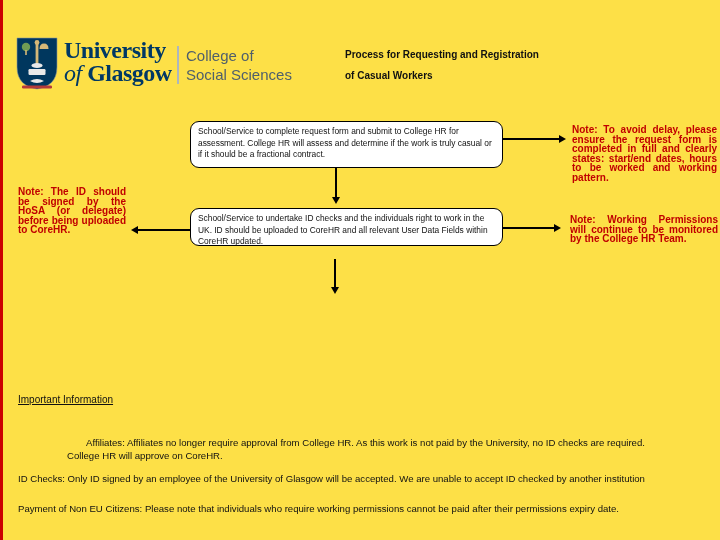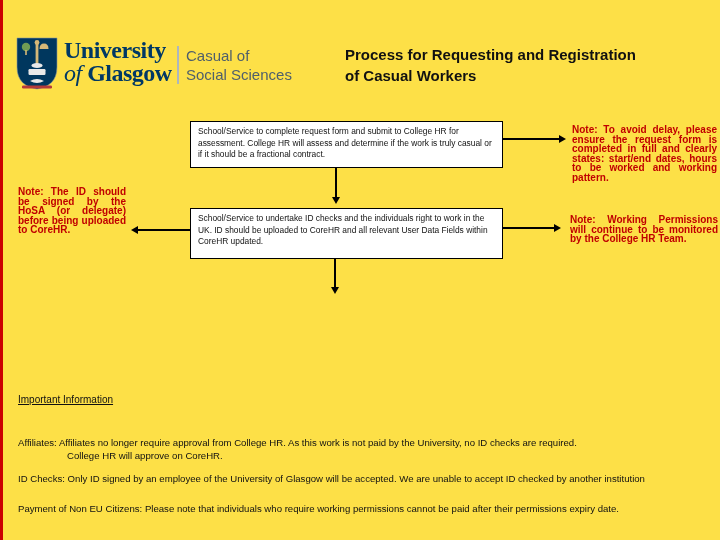--- a/index.html
+++ b/index.html
@@ -14,49 +14,49 @@
   .crest{position:absolute;left:16px;top:37px;width:42px;height:53px;}
   .wordmark{position:absolute;left:64px;top:39px;color:#003865;
     font-family:"Liberation Serif", serif;font-size:24px;line-height:23px;font-weight:600;letter-spacing:-0.5px;}
   .wordmark .of{font-style:italic;font-weight:500;}
   .logo-divider{position:absolute;left:177px;top:46px;width:2px;height:38px;background:#aeb6bd;}
   .college{position:absolute;left:186px;top:46px;color:#4f5f6b;
     font-size:15px;line-height:19px;font-weight:500;}
 
   
   .title{position:absolute;left:345px;top:44px;width:340px;color:#111;
-    font-size:15px;line-height:21px;font-weight:bold;}
+    font-size:10px;line-height:21px;font-weight:bold;}
 
   
   .flowbox{position:absolute;left:190px;width:313px;border:1.2px solid #000;
-    border-radius:0;background:#fff;box-sizing:border-box;padding:4px 7px 2px 7px;
+    border-radius:9px;background:#fff;box-sizing:border-box;padding:4px 7px 2px 7px;
     font-size:8.4px;line-height:11.5px;color:#111;}
   .box1{top:121px;height:47px;}
-  .box2{top:208px;height:51px;}
+  .box2{top:208px;height:38px;}
   .box3{top:296px;height:59px;}
 
   
   .rednote{position:absolute;color:#c00000;font-weight:bold;font-size:10px;
     line-height:9.6px;text-align:justify;}
   .note-right-1{left:572px;top:125px;width:145px;}
   .note-left{left:18px;top:187px;width:108px;}
   .note-right-2{left:570px;top:215px;width:148px;}
 
   
   .hline{position:absolute;height:2px;background:#000;}
   .vline{position:absolute;width:2px;background:#000;}
   .ah{position:absolute;width:0;height:0;}
   .ah-right{border-top:4px solid transparent;border-bottom:4px solid transparent;border-left:7px solid #000;}
   .ah-left{border-top:4px solid transparent;border-bottom:4px solid transparent;border-right:7px solid #000;}
   .ah-down{border-left:4px solid transparent;border-right:4px solid transparent;border-top:7px solid #000;}
 
   
   .imp-heading{position:absolute;left:18px;top:394px;font-size:10px;color:#111;text-decoration:underline;}
   .bottom-line{position:absolute;left:18px;width:695px;font-size:9.6px;color:#111;line-height:13px;}
-  .aff1{top:436px;}
+  .aff1{top:436px;text-align:center;}
   .aff2{top:449px;left:67px;}
   .idchecks{top:472px;}
   .payment{top:502px;}
 </style>
 </head>
 <body>
 
 <div id="slide">
 
   <div class="accent-bar"></div>
@@ -74,21 +74,21 @@
       <path d="M14,44 q7,-4 14,0 q-7,4 -14,0" fill="#e9e9e9"></path>
       <rect x="6" y="48.5" width="30" height="3" rx="1.2" fill="#b43a3a"></rect>
     </svg>
   </div>
   <div class="wordmark">
     <div>University</div>
     <div><span class="of">of</span> <span>Glasgow</span></div>
   </div>
   <div class="logo-divider"></div>
   <div class="college">
-    <div>Casual of</div>
+    <div>College of</div>
     <div>Social Sciences</div>
   </div>
 
   <div class="title">
     <div>Process for Requesting and Registration</div>
     <div>of Casual Workers</div>
   </div>
 
   <div class="flowbox box1">
     <span>School/Service to complete request form and submit to College HR for assessment. College HR will assess and determine if the work is truly casual or if it should be a fractional contract.</span>

